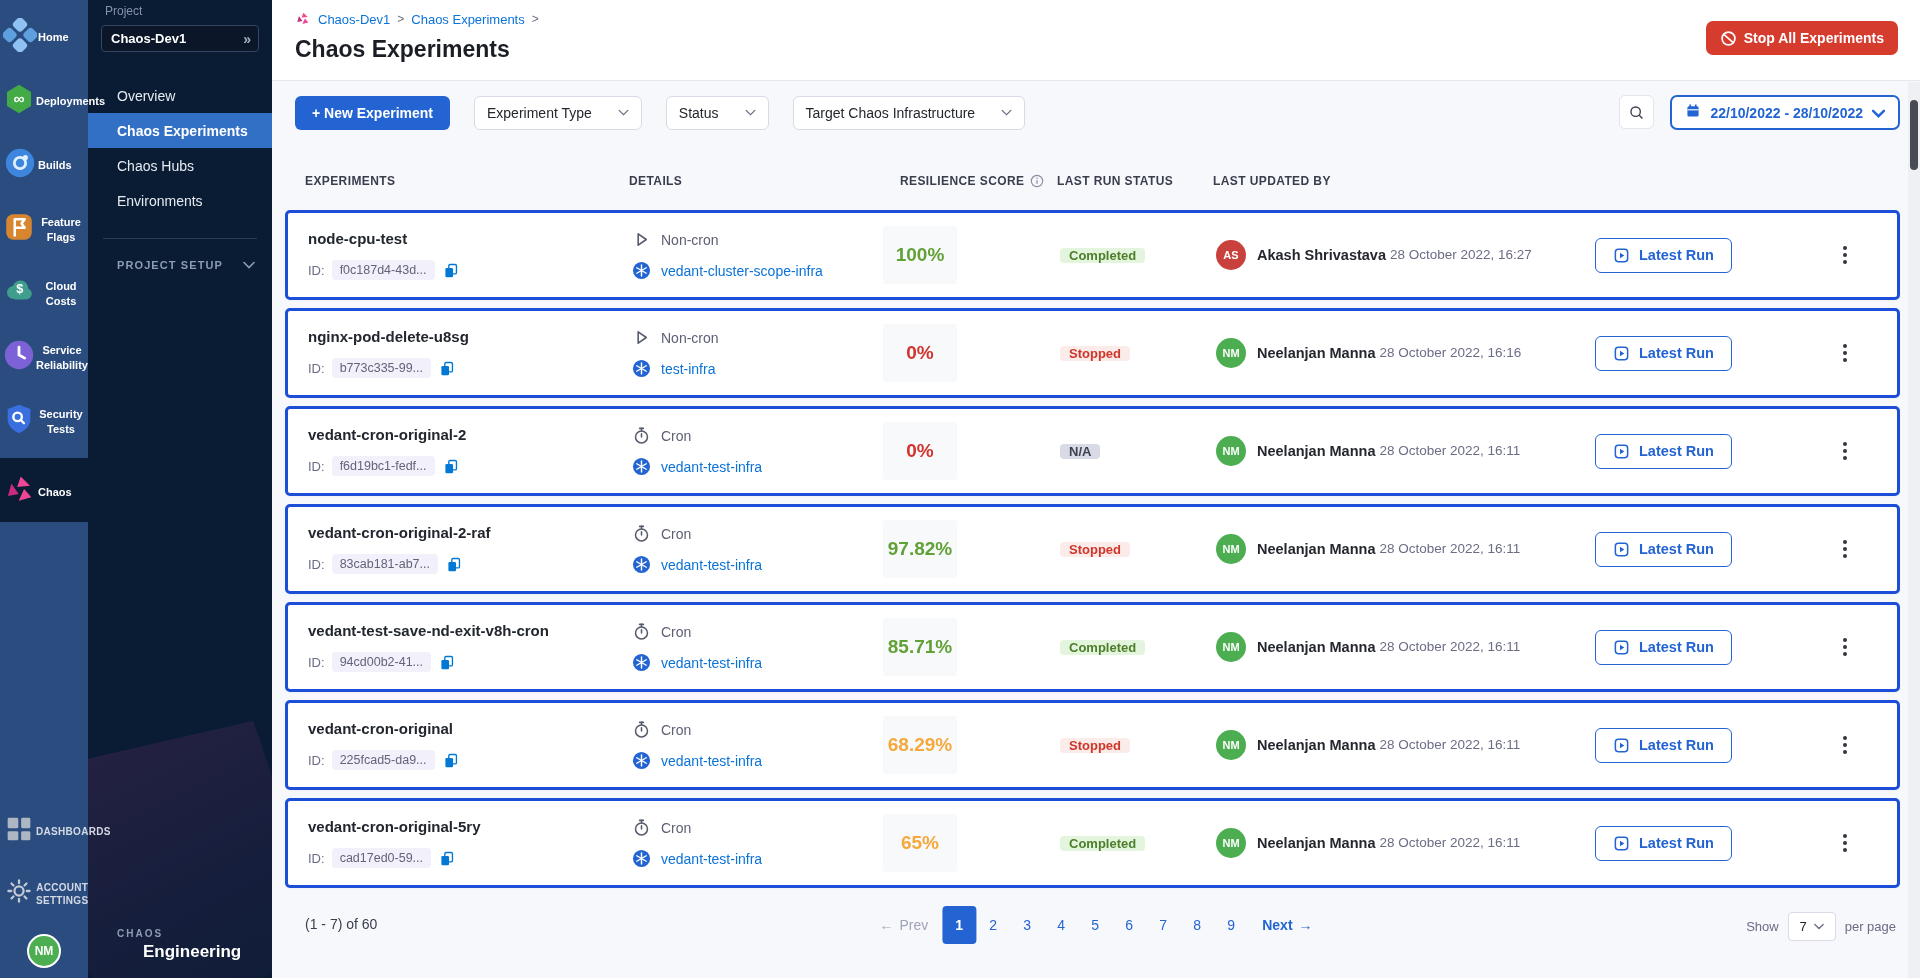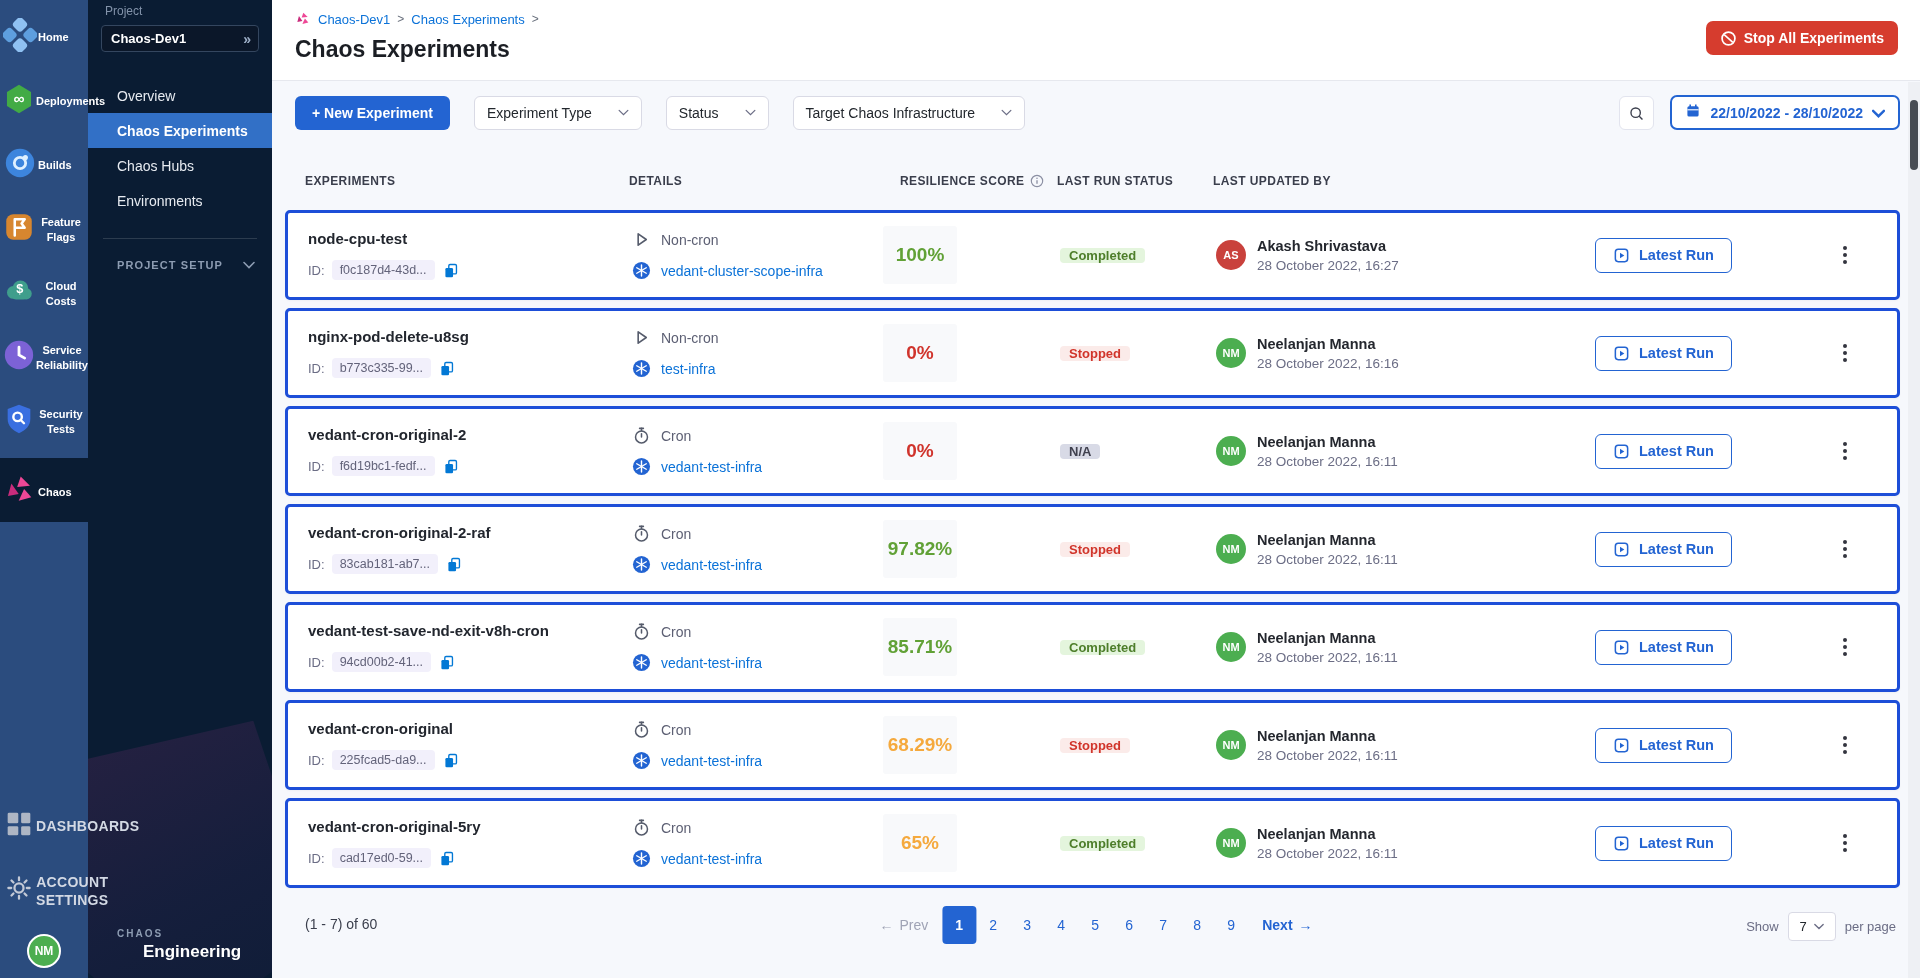--- a/index.html
+++ b/index.html
@@ -9,21 +9,21 @@
   .app { display:grid; grid-template-columns:88px 184px 1fr; width:1920px; height:978px; }
 
   
   .rail { background:#2b4c7e; display:flex; flex-direction:column; align-items:center; padding-top:10px; position:relative; z-index:3; }
   .rail-item { width:100%; display:flex; flex-direction:row; align-items:center; padding:7px 2px; margin-bottom:14px; cursor:pointer; }
   .rail-item.active { background:#0a1c33; margin-bottom:10px; padding:14px 2px; }
   .rail-icon { width:36px; height:36px; display:flex; align-items:center; justify-content:center; }
   .rail-icon svg { width:34px; height:34px; }
   .rail-label { margin-top:5px; font-size:11px; font-weight:bold; color:#ffffff; text-align:center; line-height:1.3; }
   .rail-bottom { margin-top:auto; width:100%; display:flex; flex-direction:column; align-items:center; padding-bottom:10px; }
-  .rail-bottom .rail-label { font-size:14px; color:#d3d9e4; letter-spacing:.3px; }
+  .rail-bottom .rail-label { font-size:10px; color:#d3d9e4; letter-spacing:.3px; }
   .rail-bottom .rail-item { margin-bottom:12px; }
   .rail-avatar { width:34px; height:34px; border-radius:50%; border:2px solid #ffffff; color:#fff; font-size:12px; font-weight:bold; display:flex; align-items:center; justify-content:center; background:#4cae50; cursor:pointer; margin-top:6px; }
 
   
   .projnav { background:#0a1c33; position:relative; padding-top:4px; overflow:hidden; z-index:2; }
   .projnav .watermark { position:absolute; bottom:-60px; left:-50px; width:300px; height:330px; background:linear-gradient(135deg, rgba(208,62,150,.16) 0%, rgba(120,50,140,.10) 55%, rgba(60,30,90,.05) 100%); clip-path:polygon(0 30%, 55% 0, 100% 55%, 62% 100%, 0 78%); transform:rotate(18deg); pointer-events:none; }
   .proj-label { color:#8393aa; font-size:12px; padding-left:17px; }
   .proj-input { margin:7px 13px 0 13px; height:27px; background:#0b1729; border:1px solid #34465f; border-radius:4px; display:flex; align-items:center; justify-content:space-between; padding:0 7px 0 9px; cursor:text; }
   .proj-input .pi-name { color:#ffffff; font-size:13px; font-weight:bold; }
   .proj-input .pi-expand { color:#9fb1c9; font-size:14px; font-weight:bold; cursor:pointer; }
@@ -46,21 +46,21 @@
   .crumb-icon svg { width:16px; height:16px; display:block; }
   .page-title { margin-top:9px; font-size:23px; font-weight:bold; color:#1b1e24; }
   .stop-all-btn { position:absolute; right:22px; top:21px; height:34px; background:#d63c2e; border:none; border-radius:7px; color:#fff; font-family:inherit; font-size:14px; font-weight:bold; display:flex; align-items:center; gap:7px; padding:0 14px; cursor:pointer; }
   .stop-all-btn svg { width:17px; height:17px; }
 
   
   .toolbar { display:flex; align-items:center; padding:14px 20px 14px 23px; gap:24px; }
   .btn-primary { height:34px; background:#2364d2; border:none; border-radius:6px; color:#fff; font-family:inherit; font-size:14px; font-weight:bold; padding:0 17px; cursor:pointer; }
   .dropdown { height:34px; background:#fff; border:1px solid #d9dae5; border-radius:6px; display:flex; align-items:center; gap:26px; padding:0 12px; font-size:14px; color:#22272d; cursor:pointer; }
   .dropdown svg { width:11px; height:7px; color:#6b6d85; }
-  .toolbar-right { margin-left:auto; display:flex; align-items:flex-end; gap:16px; }
+  .toolbar-right { margin-left:auto; display:flex; align-items:flex-start; gap:16px; }
   .search-btn { width:35px; height:34px; background:#fff; border:1px solid #e2e4ee; border-radius:6px; display:flex; align-items:center; justify-content:center; cursor:pointer; }
   .search-btn svg { width:17px; height:17px; }
   .date-btn { height:35px; background:#fff; border:2px solid #2364d2; border-radius:7px; display:flex; align-items:center; gap:9px; padding:0 13px; color:#2364d2; font-family:inherit; font-size:14px; font-weight:bold; cursor:pointer; }
   .date-btn .cal svg { width:16px; height:16px; }
   .date-btn .chev svg { width:13px; height:9px; }
 
   
   .table-header { display:grid; grid-template-columns:324px 251px 177px 156px 379px 198px 1fr; padding:30px 40px 22px 33px; font-size:12px; font-weight:bold; color:#3a3e4c; letter-spacing:.4px; }
   .th-flex { display:flex; align-items:flex-end; gap:6px;padding-left:20px; }
   .th-flex svg { width:14px; height:14px; }
@@ -83,21 +83,21 @@
   .score-val { font-size:19px; font-weight:bold; }
   .score-good { color:#61a136; }
   .score-bad  { color:#d0342c; }
   .score-warn { color:#f5a93d; }
   .badge { display:inline-block; font-size:13px; font-weight:bold; padding:0 9px; border-radius:4px; }
   .badge-completed { background:#e4f5dd; color:#4d7e2a; }
   .badge-stopped   { background:#fbebe9; color:#d1352b; }
   .badge-na        { background:#d8dae6; color:#40414f; }
   .cell-user { display:flex; align-items:center; gap:11px; }
   .avatar { width:30px; height:30px; border-radius:50%; color:#fff; font-size:11px; font-weight:bold; display:flex; align-items:center; justify-content:center; flex:none; }
-  .user-meta { display:flex; flex-direction:column; gap:4px; }
+  .user-meta { display:flex; flex-direction:row; gap:4px; }
   .user-name { font-size:14.5px; font-weight:bold; color:#24272e; }
   .user-date { font-size:13.5px; color:#6b6d85; }
   .latest-run-btn { height:35px; background:#fff; border:1px solid #2364d2; border-radius:6px; color:#2364d2; font-family:inherit; font-size:14.5px; font-weight:bold; display:flex; align-items:center; gap:9px; padding:0 17px; cursor:pointer; }
   .latest-run-btn svg { width:17px; height:17px; }
   .cell-kebab { display:flex; justify-content:center; }
   .kebab { display:flex; flex-direction:column; gap:3px; padding:6px 10px; cursor:pointer; }
   .kebab i { width:4px; height:4px; border-radius:50%; background:#33353f; }
 
   
   .pagination { position:relative; margin-top:18px; height:44px; font-size:14px; }

